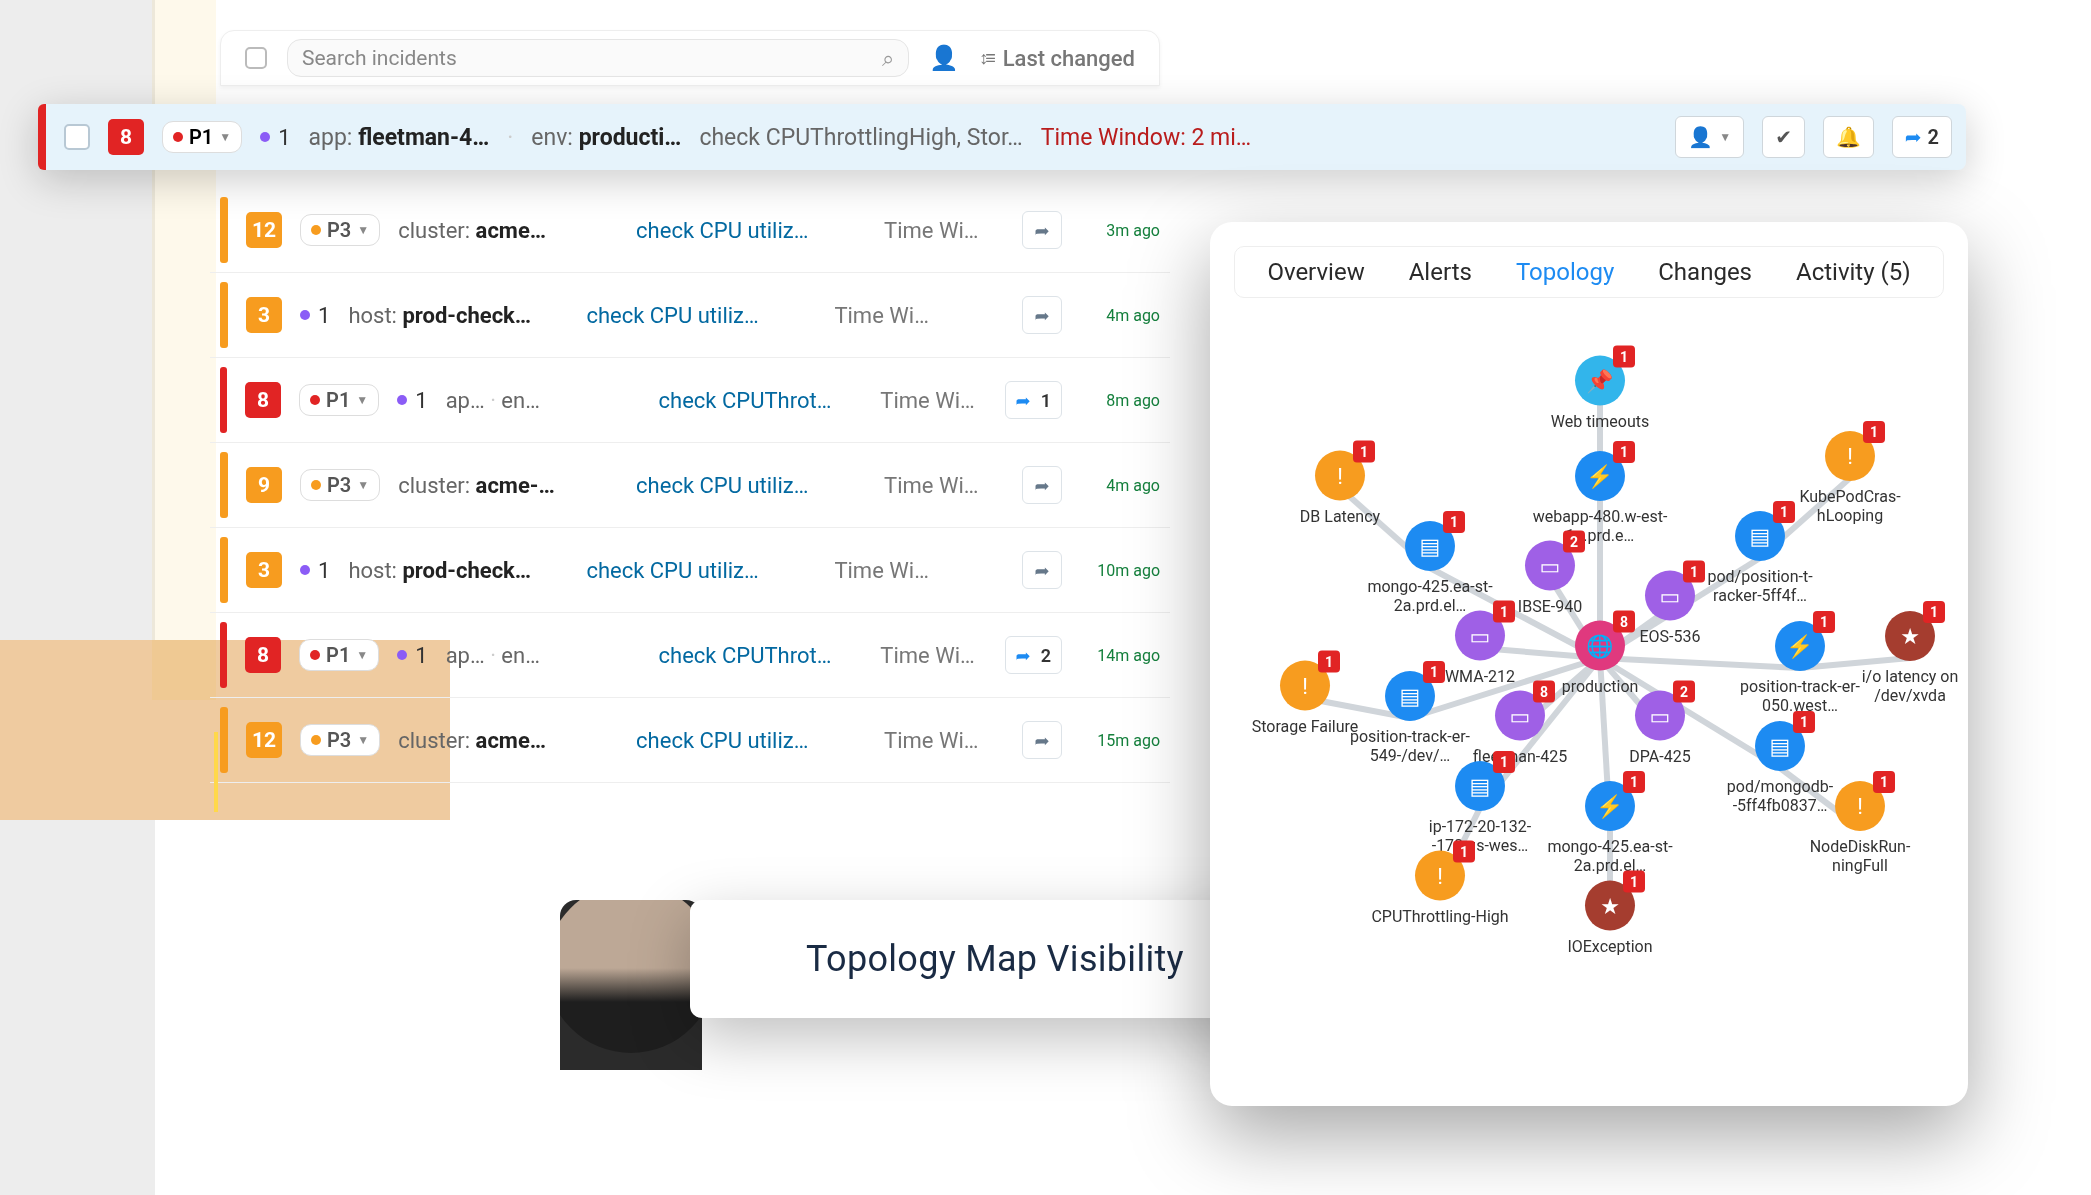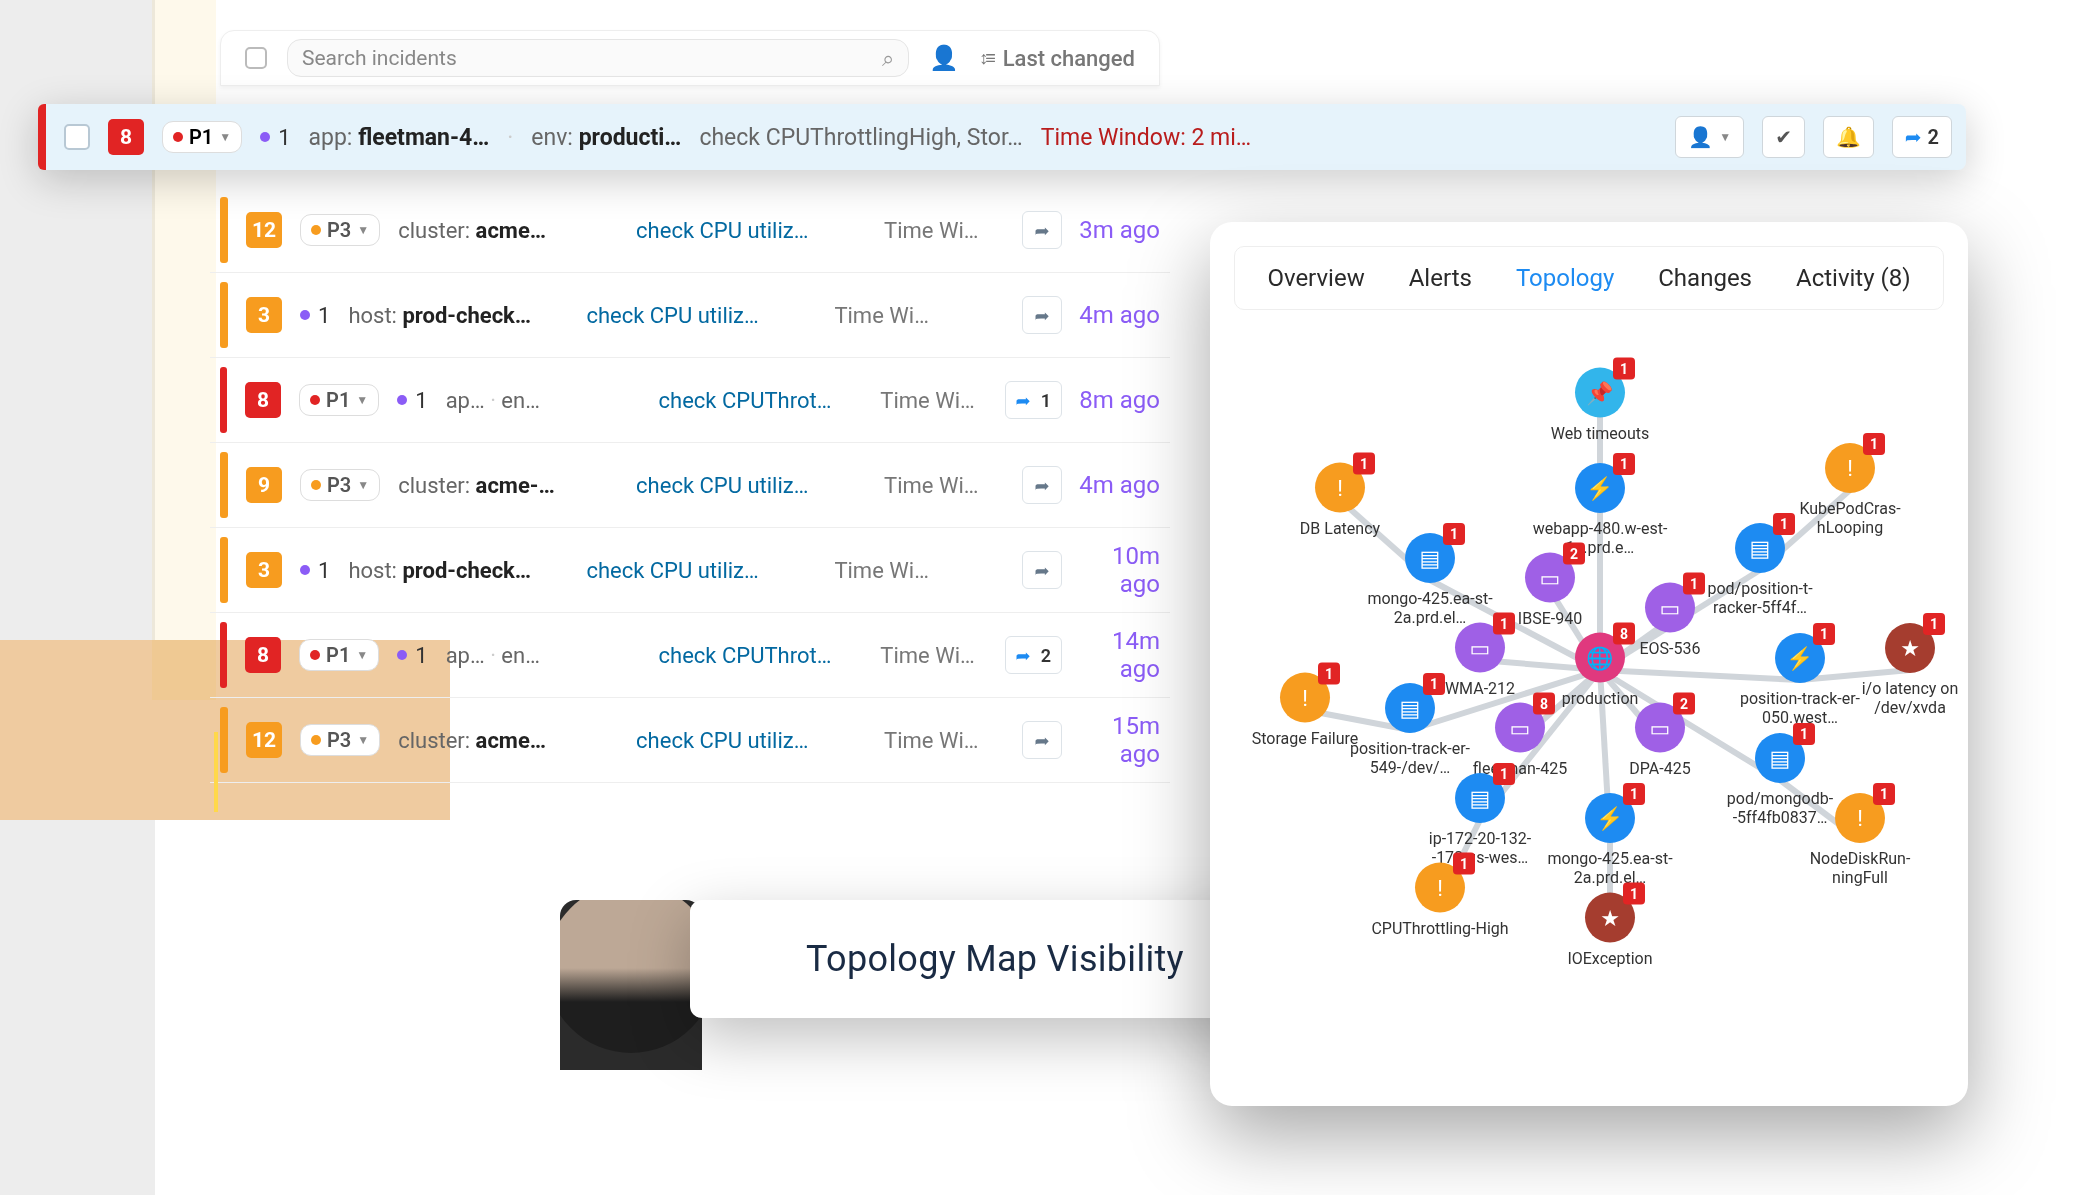--- a/index.html
+++ b/index.html
@@ -42,33 +42,33 @@
 
   .list { position:absolute; left:210px; top:188px; width:960px; }
   .row { height:85px; border-bottom:1px solid #eee; display:flex; align-items:center; gap:18px; padding:0 10px; font-size:22px; color:#555; position:relative; }
   .row-bar { width:8px; height:66px; border-radius:3px; }
   .row-bar.red { background:#e12424; }
   .row-bar.orange { background:#f79c1f; }
   .row .kv-col { width:220px; overflow:hidden; white-space:nowrap; text-overflow:ellipsis; }
   .row .check-col { width:230px; overflow:hidden; white-space:nowrap; text-overflow:ellipsis; color:#0369a1; }
   .row .time-col { width:120px; overflow:hidden; white-space:nowrap; text-overflow:ellipsis; color:#777; }
   .row .share-cell { flex:1; display:flex; align-items:center; justify-content:flex-end; gap:14px; }
-  .row .ago { color:#8b5cf6; font-size:24px; width:84px; text-align:right; }
+  .row .ago { color:#15803d; font-size:16px; width:84px; text-align:right; }
   .share-btn { height:38px; min-width:40px; padding:0 10px; border:1px solid #dde3e8; border-radius:6px; display:inline-flex; align-items:center; justify-content:center; gap:10px; color:#66788a; font-size:18px; background:#fff; }
   .share-btn.blue { color:#1d8bf2; }
   .share-btn .num { color:#333; font-weight:600; }
 
   .yellow-line { position:absolute; left:214px; top:732px; width:4px; height:80px; background:#ffd84a; }
 
   .caption-card { position:absolute; left:690px; top:900px; width:610px; height:118px; background:#fff; border-radius:12px; box-shadow:0 20px 60px rgba(0,0,0,.25); display:flex; align-items:center; justify-content:center; font-size:36px; color:#1a2b44; letter-spacing:.3px; }
   .avatar { position:absolute; left:560px; top:900px; width:142px; height:170px; border-radius:16px 16px 0 0; background: radial-gradient(circle at 50% 40%, #a58c7c 0 30%, #2b2b2b 31% 100%); overflow:hidden; }
   .avatar::before{content:"";position:absolute;inset:0;background:linear-gradient(180deg,#bda896 0 40%,#1e1e1e 60% 100%);clip-path:ellipse(60% 50% at 50% 40%);} 
 
   .topo-panel { position:absolute; left:1210px; top:222px; width:758px; height:884px; background:#fff; border-radius:22px; box-shadow:0 30px 80px rgba(0,0,0,.35); overflow:hidden; }
-  .tabs { display:flex; gap:44px; justify-content:center; align-items:center; height:64px; border:1px solid #eee; border-radius:10px; margin:24px 24px 0; font-size:24px; }
+  .tabs { display:flex; gap:44px; justify-content:center; align-items:center; height:52px; border:1px solid #eee; border-radius:10px; margin:24px 24px 0; font-size:24px; }
   .tab { color:#2a2a2a; cursor:pointer; }
   .tab.active { color:#1d8bf2; }
   .graph { position:relative; width:100%; height:calc(100% - 100px); }
 
   .node { position:absolute; text-align:center; font-size:16px; color:#333; transform:translate(-50%,-50%); width:150px; }
   .node .circ { width:50px; height:50px; border-radius:50%; margin:0 auto 6px; display:flex; align-items:center; justify-content:center; color:#fff; font-size:22px; position:relative; }
   .node .badge { position:absolute; top:-10px; right:-10px; min-width:22px; height:22px; background:#e12424; color:#fff; border-radius:4px; font-size:14px; font-weight:700; display:flex; align-items:center; justify-content:center; padding:0 4px; }
   .c-blue{background:#1d8bf2;} .c-cyan{background:#32b5eb;} .c-orange{background:#f79c1f;} .c-purple{background:#9f60e6;} .c-pink{background:#e0397e;} .c-brown{background:#a53d2f;}
   .edge { stroke:#d0d5da; stroke-width:6; fill:none; }
   svg.graph-svg { position:absolute; inset:0; width:100%; height:100%; }
@@ -270,21 +270,21 @@
 <div class="caption-card">
     <span>Topology Map Visibility</span>
   </div>
 
 <div class="topo-panel">
   <div class="tabs" id="tabs">
       <span class="tab">Overview</span>
       <span class="tab">Alerts</span>
       <span class="tab active">Topology</span>
       <span class="tab">Changes</span>
-      <span class="tab">Activity (8)</span>
+      <span class="tab">Activity (5)</span>
     </div>
   <div class="graph" id="graph">
     <svg class="graph-svg" id="edges">
         <line x1="390" y1="360" x2="390" y2="200" class="edge"></line>
         <line x1="390" y1="200" x2="390" y2="95" class="edge"></line>
         <line x1="390" y1="360" x2="220" y2="270" class="edge"></line>
         <line x1="220" y1="270" x2="130" y2="190" class="edge"></line>
         <line x1="390" y1="360" x2="340" y2="280" class="edge"></line>
         <line x1="390" y1="360" x2="460" y2="310" class="edge"></line>
         <line x1="390" y1="360" x2="270" y2="350" class="edge"></line>

